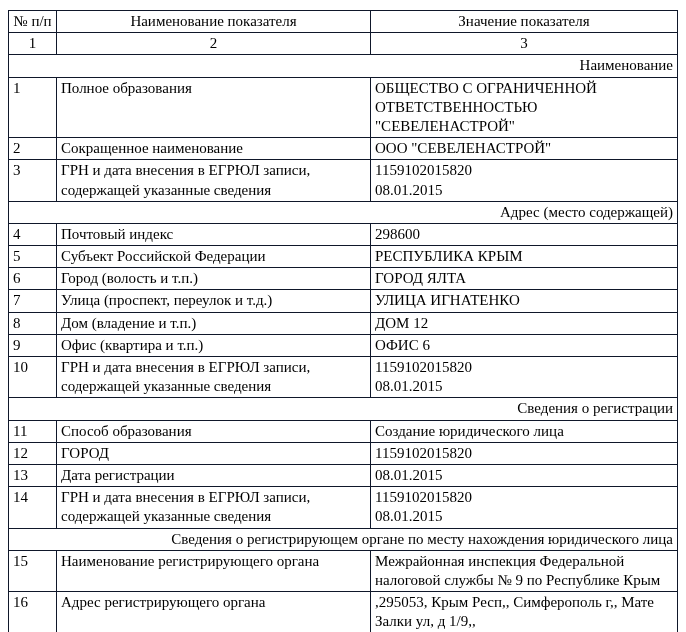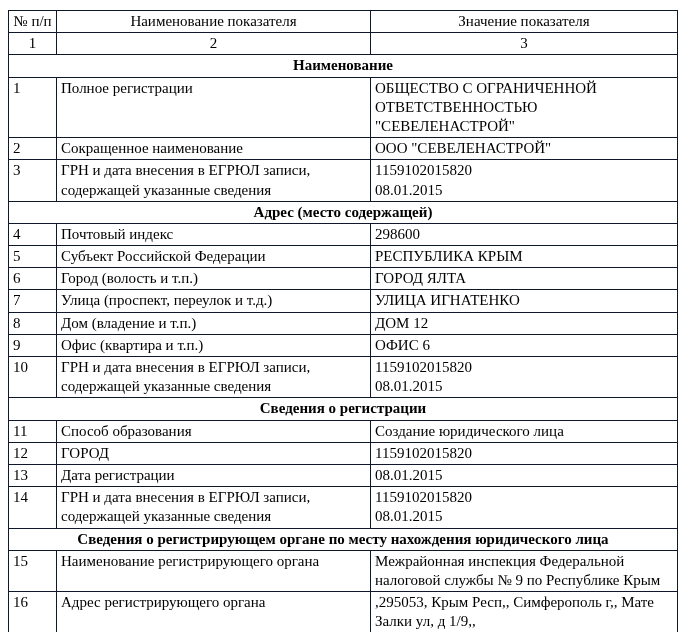--- a/index.html
+++ b/index.html
@@ -29,22 +29,22 @@
     vertical-align: top;
     word-wrap: break-word;
   }
   thead td {
     text-align: center;
   }
   td.num {
     padding-left: 6px;
   }
   td.section {
-    text-align: center;
-    font-weight: bold;
+    text-align: right;
+    font-weight: normal;
   }
   td.val {
     white-space: pre-line;
     border-radius: 7px;
   }
   col.c1 { width: 48px; }
   col.c2 { width: 314px; }
 </style>
 </head>
 <body>
@@ -67,21 +67,21 @@
         <td>2</td>
         <td>3</td>
       </tr>
     </thead>
     <tbody id="table-body">
         <tr>
           <td colspan="3" class="section">Наименование</td>
         </tr>
         <tr>
           <td class="num">1</td>
-          <td class="name">Полное регистрации</td>
+          <td class="name">Полное образования</td>
           <td class="val">ОБЩЕСТВО С ОГРАНИЧЕННОЙ ОТВЕТСТВЕННОСТЬЮ "СЕВЕЛЕНАСТРОЙ"</td>
         </tr>
         <tr>
           <td class="num">2</td>
           <td class="name">Сокращенное наименование</td>
           <td class="val">ООО "СЕВЕЛЕНАСТРОЙ"</td>
         </tr>
         <tr>
           <td class="num">3</td>
           <td class="name">ГРН и дата внесения в ЕГРЮЛ записи, содержащей указанные сведения</td>

